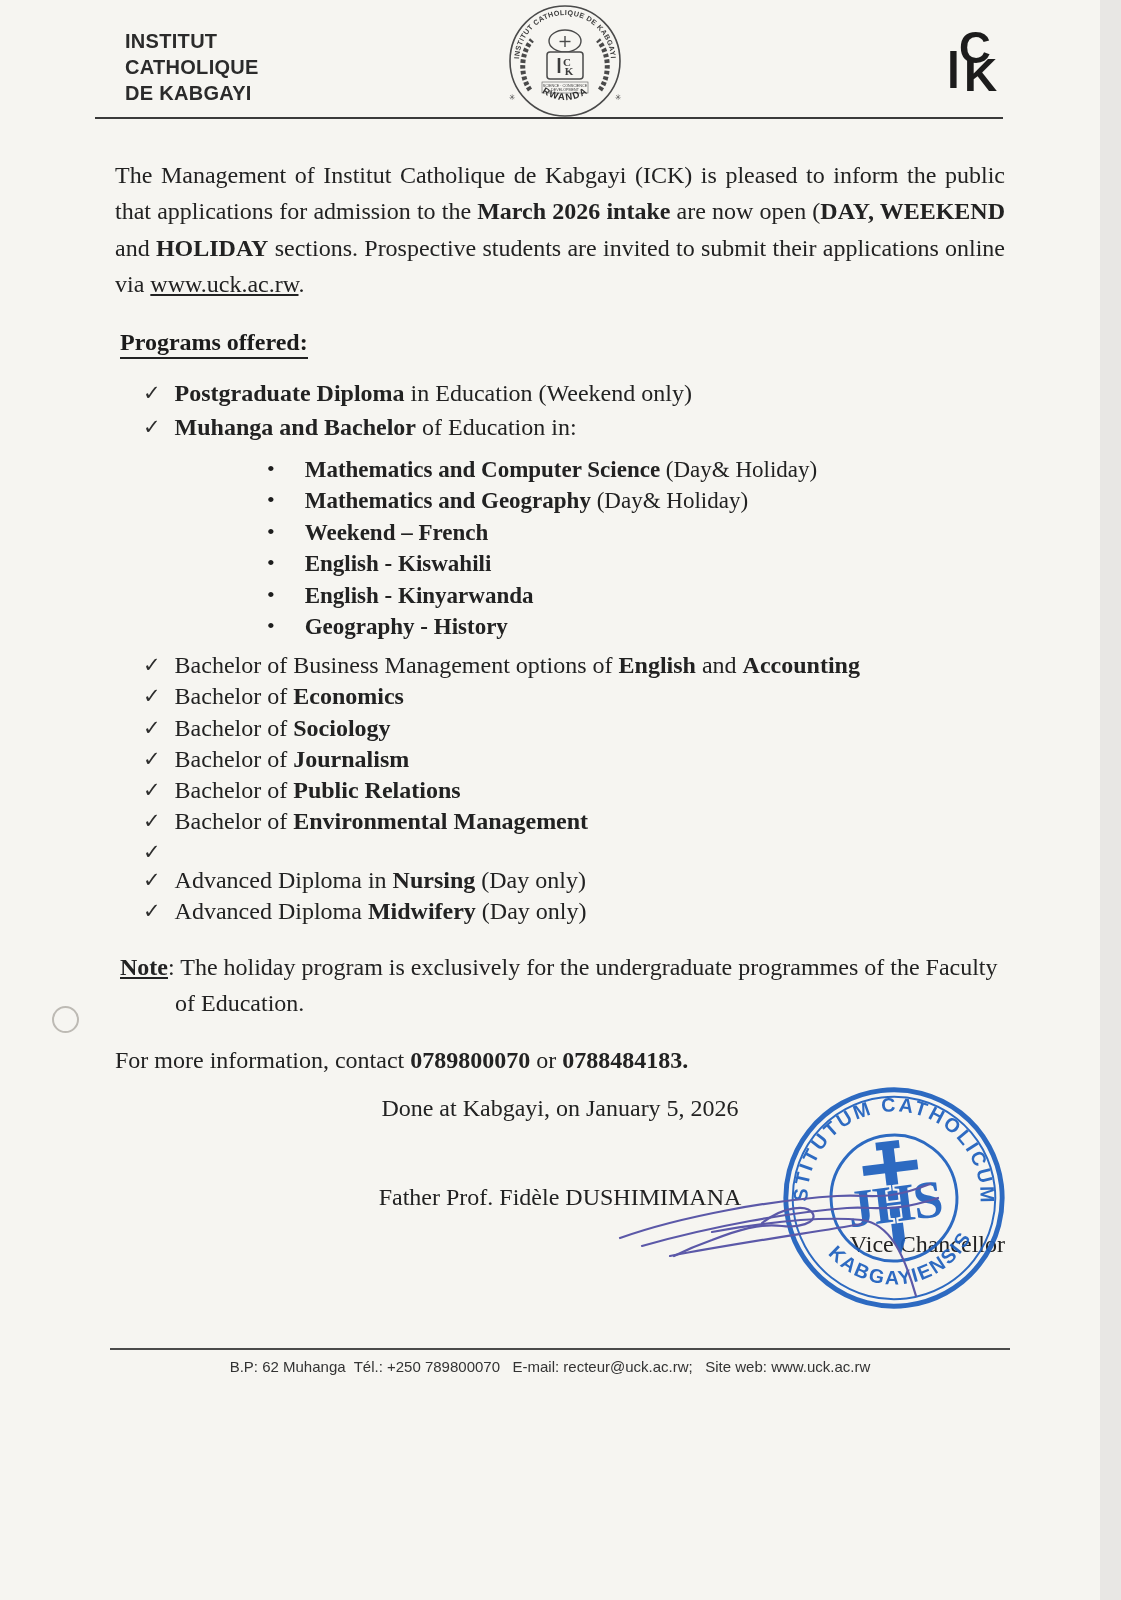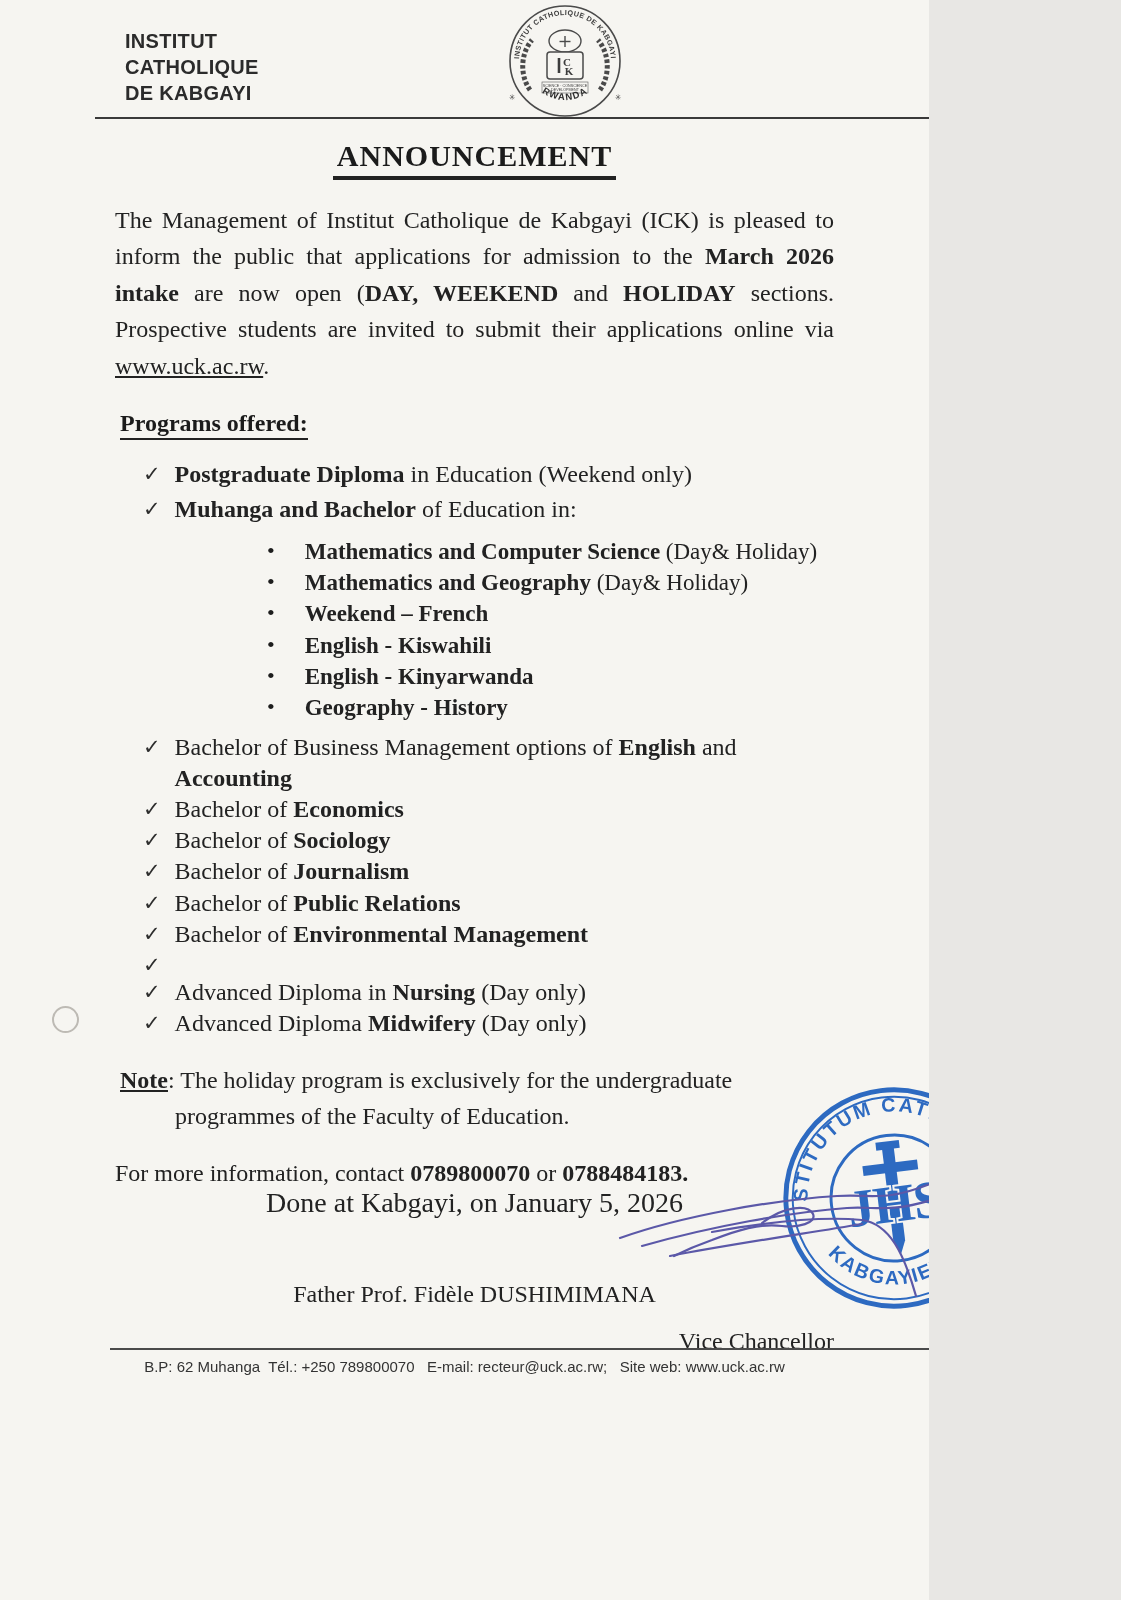--- a/index.html
+++ b/index.html
@@ -1,19 +1,19 @@
 <!DOCTYPE html>
 <html><head>
 <meta charset="utf-8">
 <style>
   * { margin:0; padding:0; box-sizing:border-box; }
   html,body { background:#e8e7e4; }
   .page {
     position:relative;
-    width:929px; height:1600px;
+    width:1100px; height:1600px;
     background:#f6f5f1;
     font-family:"Liberation Serif", serif;
     color:#222;
     overflow:hidden;
   }
   
   .org-name {
     position:absolute; left:125px; top:28px;
     font-family:"Liberation Sans", sans-serif;
     font-weight:bold; font-size:20px; line-height:26px;
@@ -56,21 +56,21 @@
   .check-list.lower li { margin-bottom:0; line-height:1.3; }
   .chk { font-family:"DejaVu Sans", sans-serif; font-size:21px; color:#2d2d2d;
          transform:translateY(2px); }
   .bullet-list { margin:10px 0 0 152px; }
   .bullet-list li { display:flex; gap:30px; font-size:23px; line-height:1.32;
                     margin-bottom:1px; }
   .blt { font-size:22px; transform:translateY(-1px); color:#1d1d1d; }
   .note-para { margin-top:22px; font-size:24px; line-height:1.5;
                padding-left:60px; text-indent:-55px; }
   .contact-para { margin-top:26px; font-size:24px; }
-  .done-line { font-size:28px; text-align:center; }
+  .done-line { margin-top:21px; font-size:24px; text-align:center; }
   .signatory { margin-top:62px; font-size:24px; text-align:center; }
   .role { margin-top:20px; font-size:24px; text-align:right; }
   
   .foot-rule { position:absolute; left:110px; top:1348px; width:900px; height:2px;
                background:#4a4a4a; }
   .foot-text {
     position:absolute; left:0; top:1358px; width:100%;
     text-align:center; font-family:"Liberation Sans", sans-serif;
     font-size:15px; color:#333; white-space:pre;
   }
@@ -127,23 +127,20 @@
   <div class="ick-monogram">
     <span class="ick-i">I</span>
     <span class="ick-c">C</span>
     <span class="ick-k">K</span>
   </div>
 
   <div class="head-rule"></div>
 
   <div class="content">
 
-    <div class="title-row">
-      <div class="doc-title">ANNOUNCEMENT</div>
-    </div>
 
     <p class="intro"><span>The Management of Institut Catholique de Kabgayi (ICK) is pleased to inform the public that applications for admission to the </span><span class="b">March 2026 intake</span><span> are now open (</span><span class="b">DAY, WEEKEND</span><span> and </span><span class="b">HOLIDAY</span><span> sections. Prospective students are invited to submit their applications online via </span><span class="link">www.uck.ac.rw</span><span>.</span></p>
 
     <div class="programs-heading">
       <span>Programs offered:</span>
     </div>
 
     <ul class="check-list">
       <li>
         <span class="chk">✓</span>

